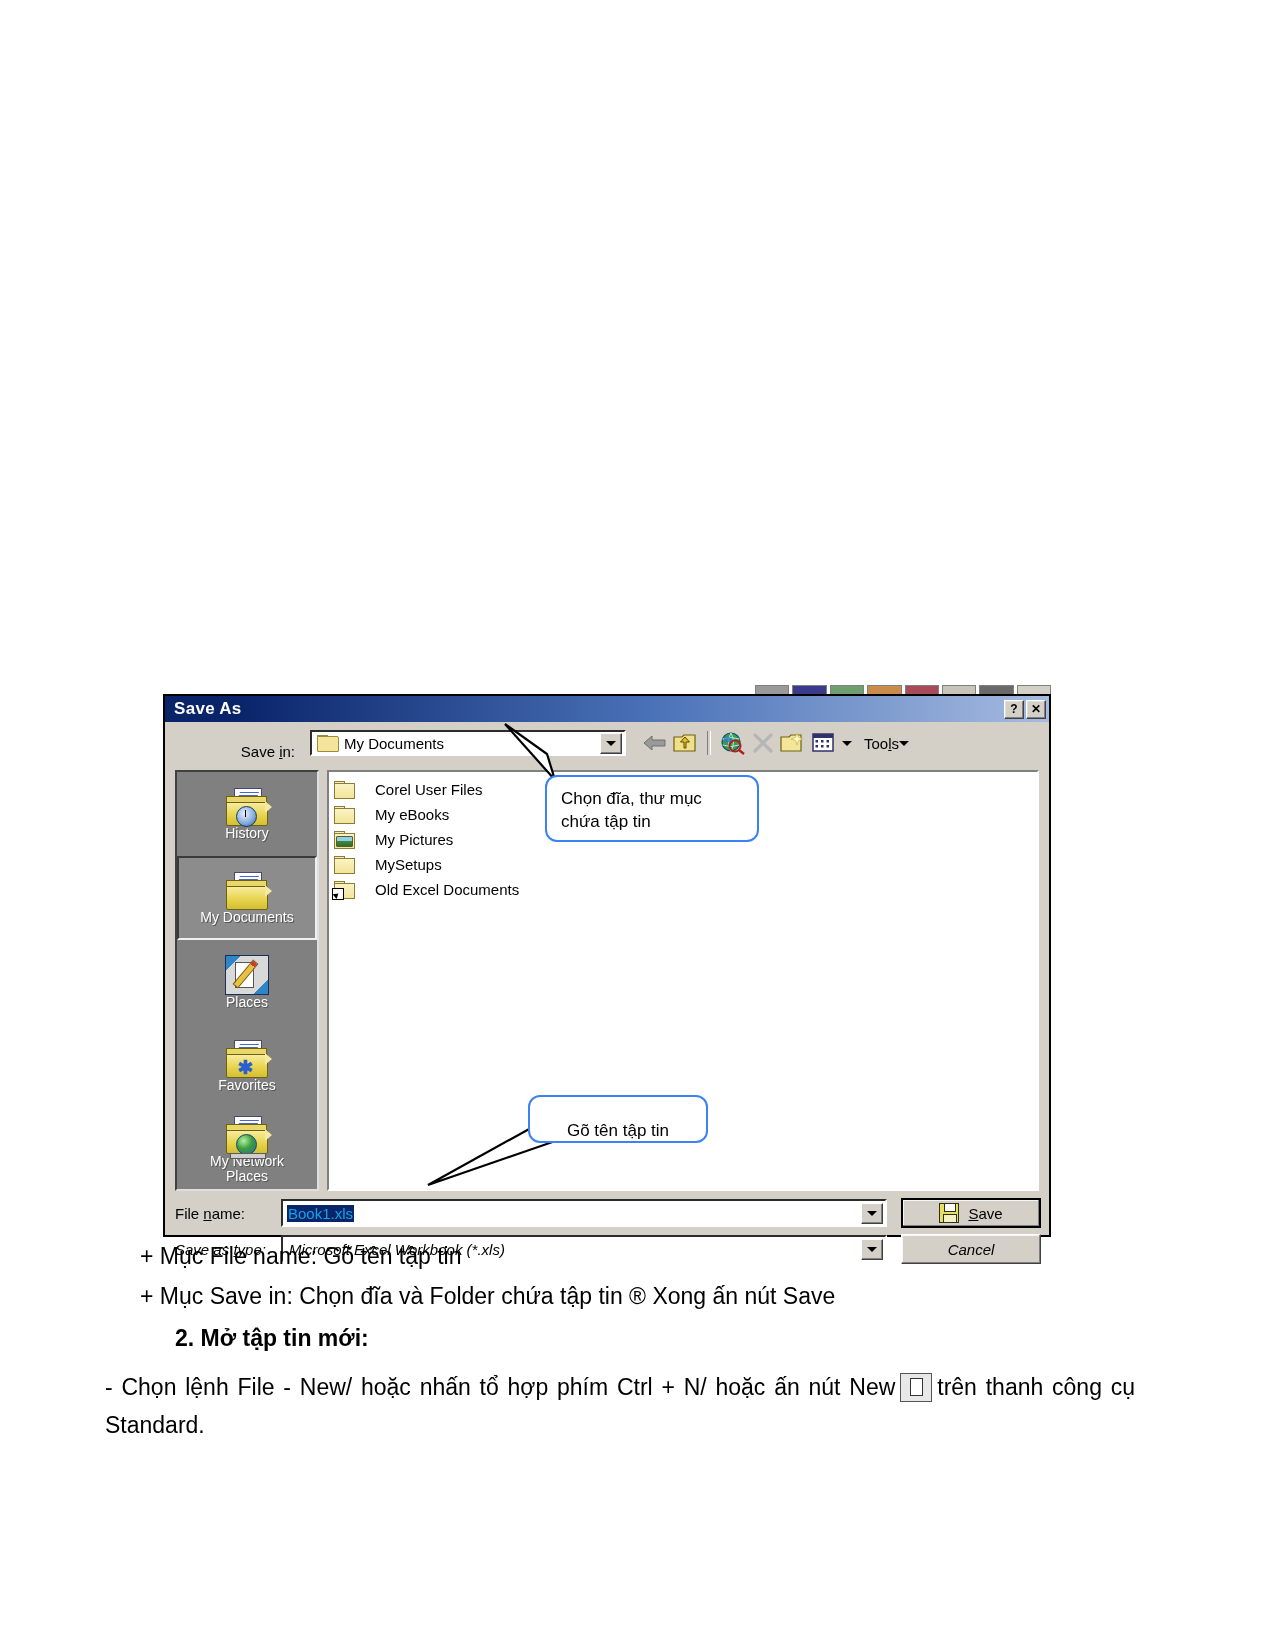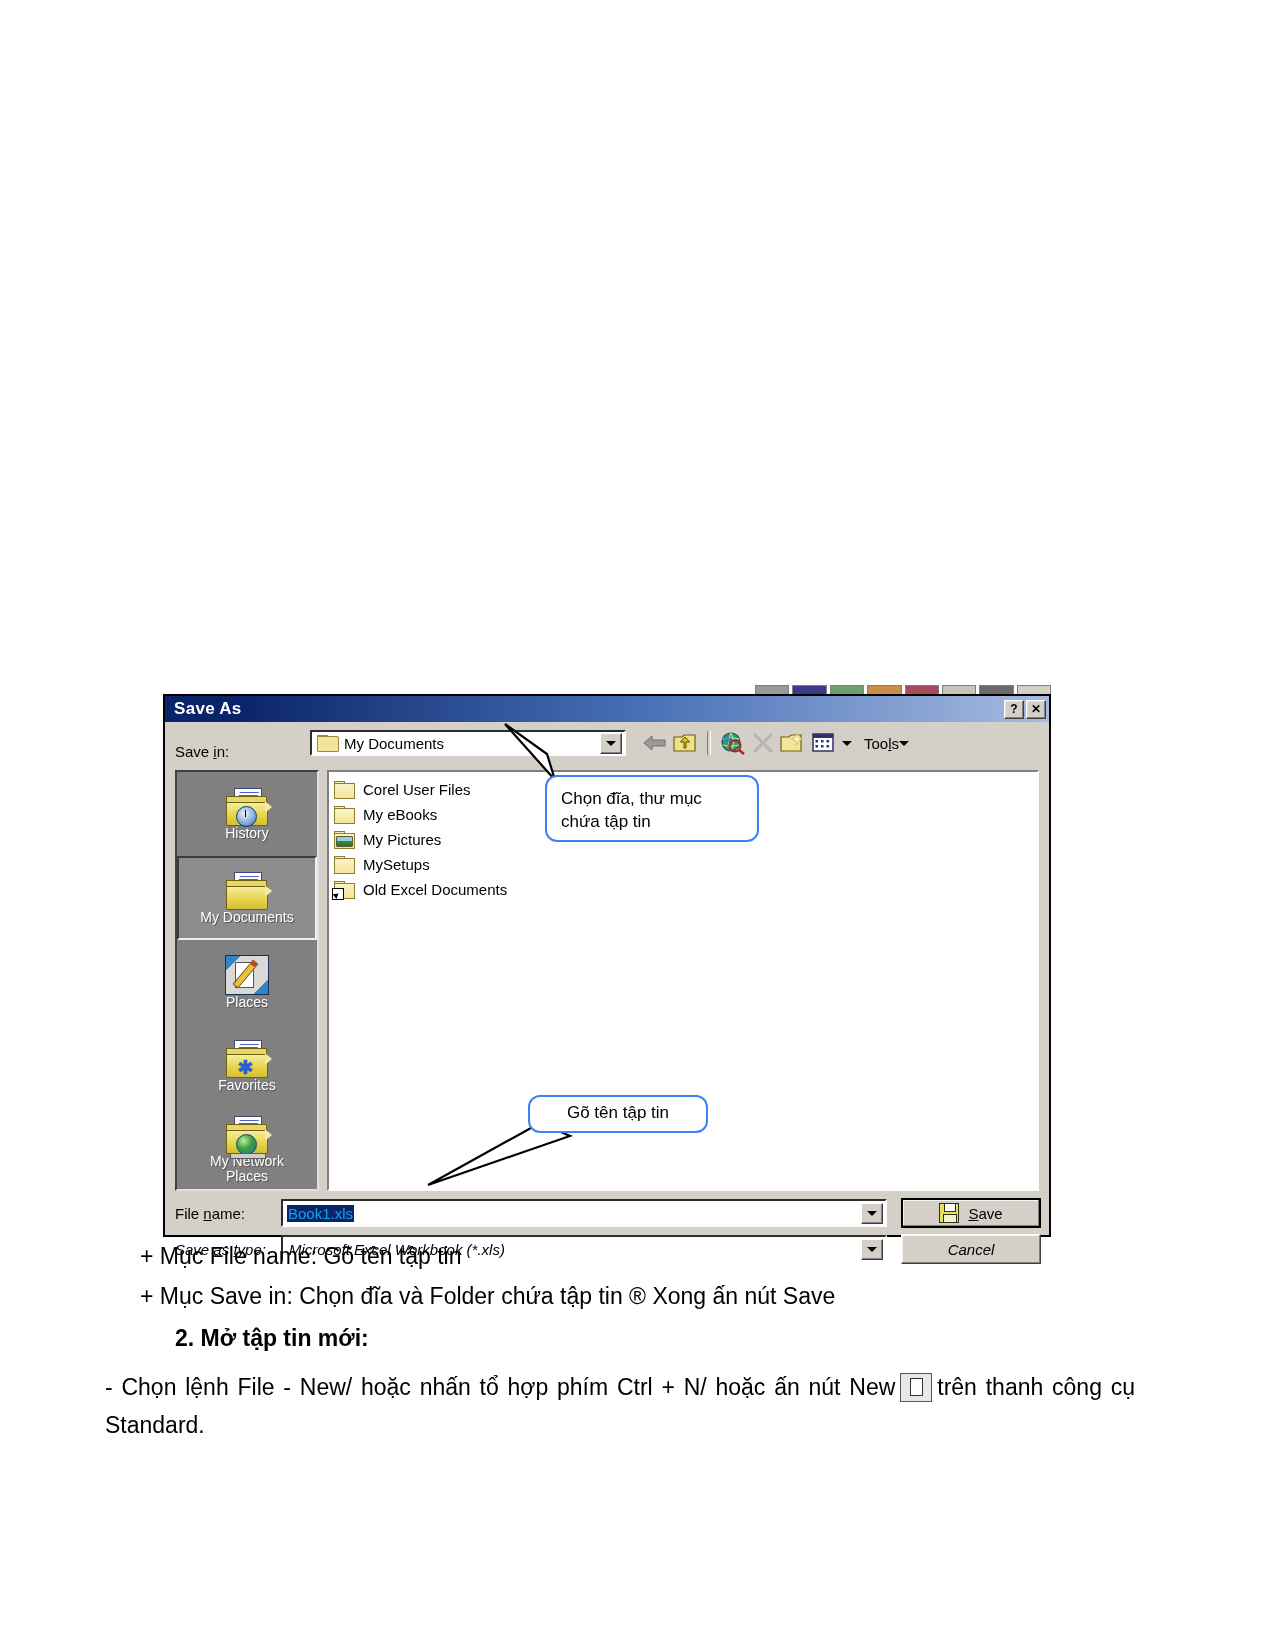--- a/index.html
+++ b/index.html
@@ -83,21 +83,21 @@
     left: 0; top: 26px; right: 0;
     height: 42px;
     display: flex;
     align-items: center;
     padding-left: 10px;
     box-sizing: border-box;
   }
   #saveinbar .lbl {
     font-size: 15px;
     width: 135px;
-    text-align: left;
+    text-align: right;
     padding-right: 15px;
     box-sizing: border-box;
     margin-top: 16px;
   }
   .u { text-decoration: underline; }
 
   .combo {
     height: 26px;
     background: #fff;
     border: 2px inset #d4d0c8;
@@ -326,21 +326,21 @@
     border: 2px solid;
     border-color: #808080 #fff #fff #808080;
     box-sizing: border-box;
     padding: 5px 0 0 5px;
     overflow: hidden;
   }
   .frow {
     display: flex;
     align-items: center;
     height: 25px;
-    gap: 8px;
+    gap: 20px;
   }
   .frow .fname {
     font-size: 15px;
     white-space: nowrap;
   }
   .folder-li {
     position: relative;
     width: 21px; height: 17px;
     flex: 0 0 auto;
   }
@@ -461,21 +461,21 @@
     box-sizing: border-box;
     z-index: 40;
   }
   #callout-savein {
     left: 545px; top: 775px;
     width: 214px; height: 67px;
   }
   #callout-filename {
     left: 528px; top: 1095px;
     width: 180px; height: 38px;
-    padding: 4px 12px;
+    padding: 22px 12px;
     text-align: center;
   }
   .tail {
     position: absolute;
     z-index: 39;
     pointer-events: none;
   }
 
   
   .body-line {

